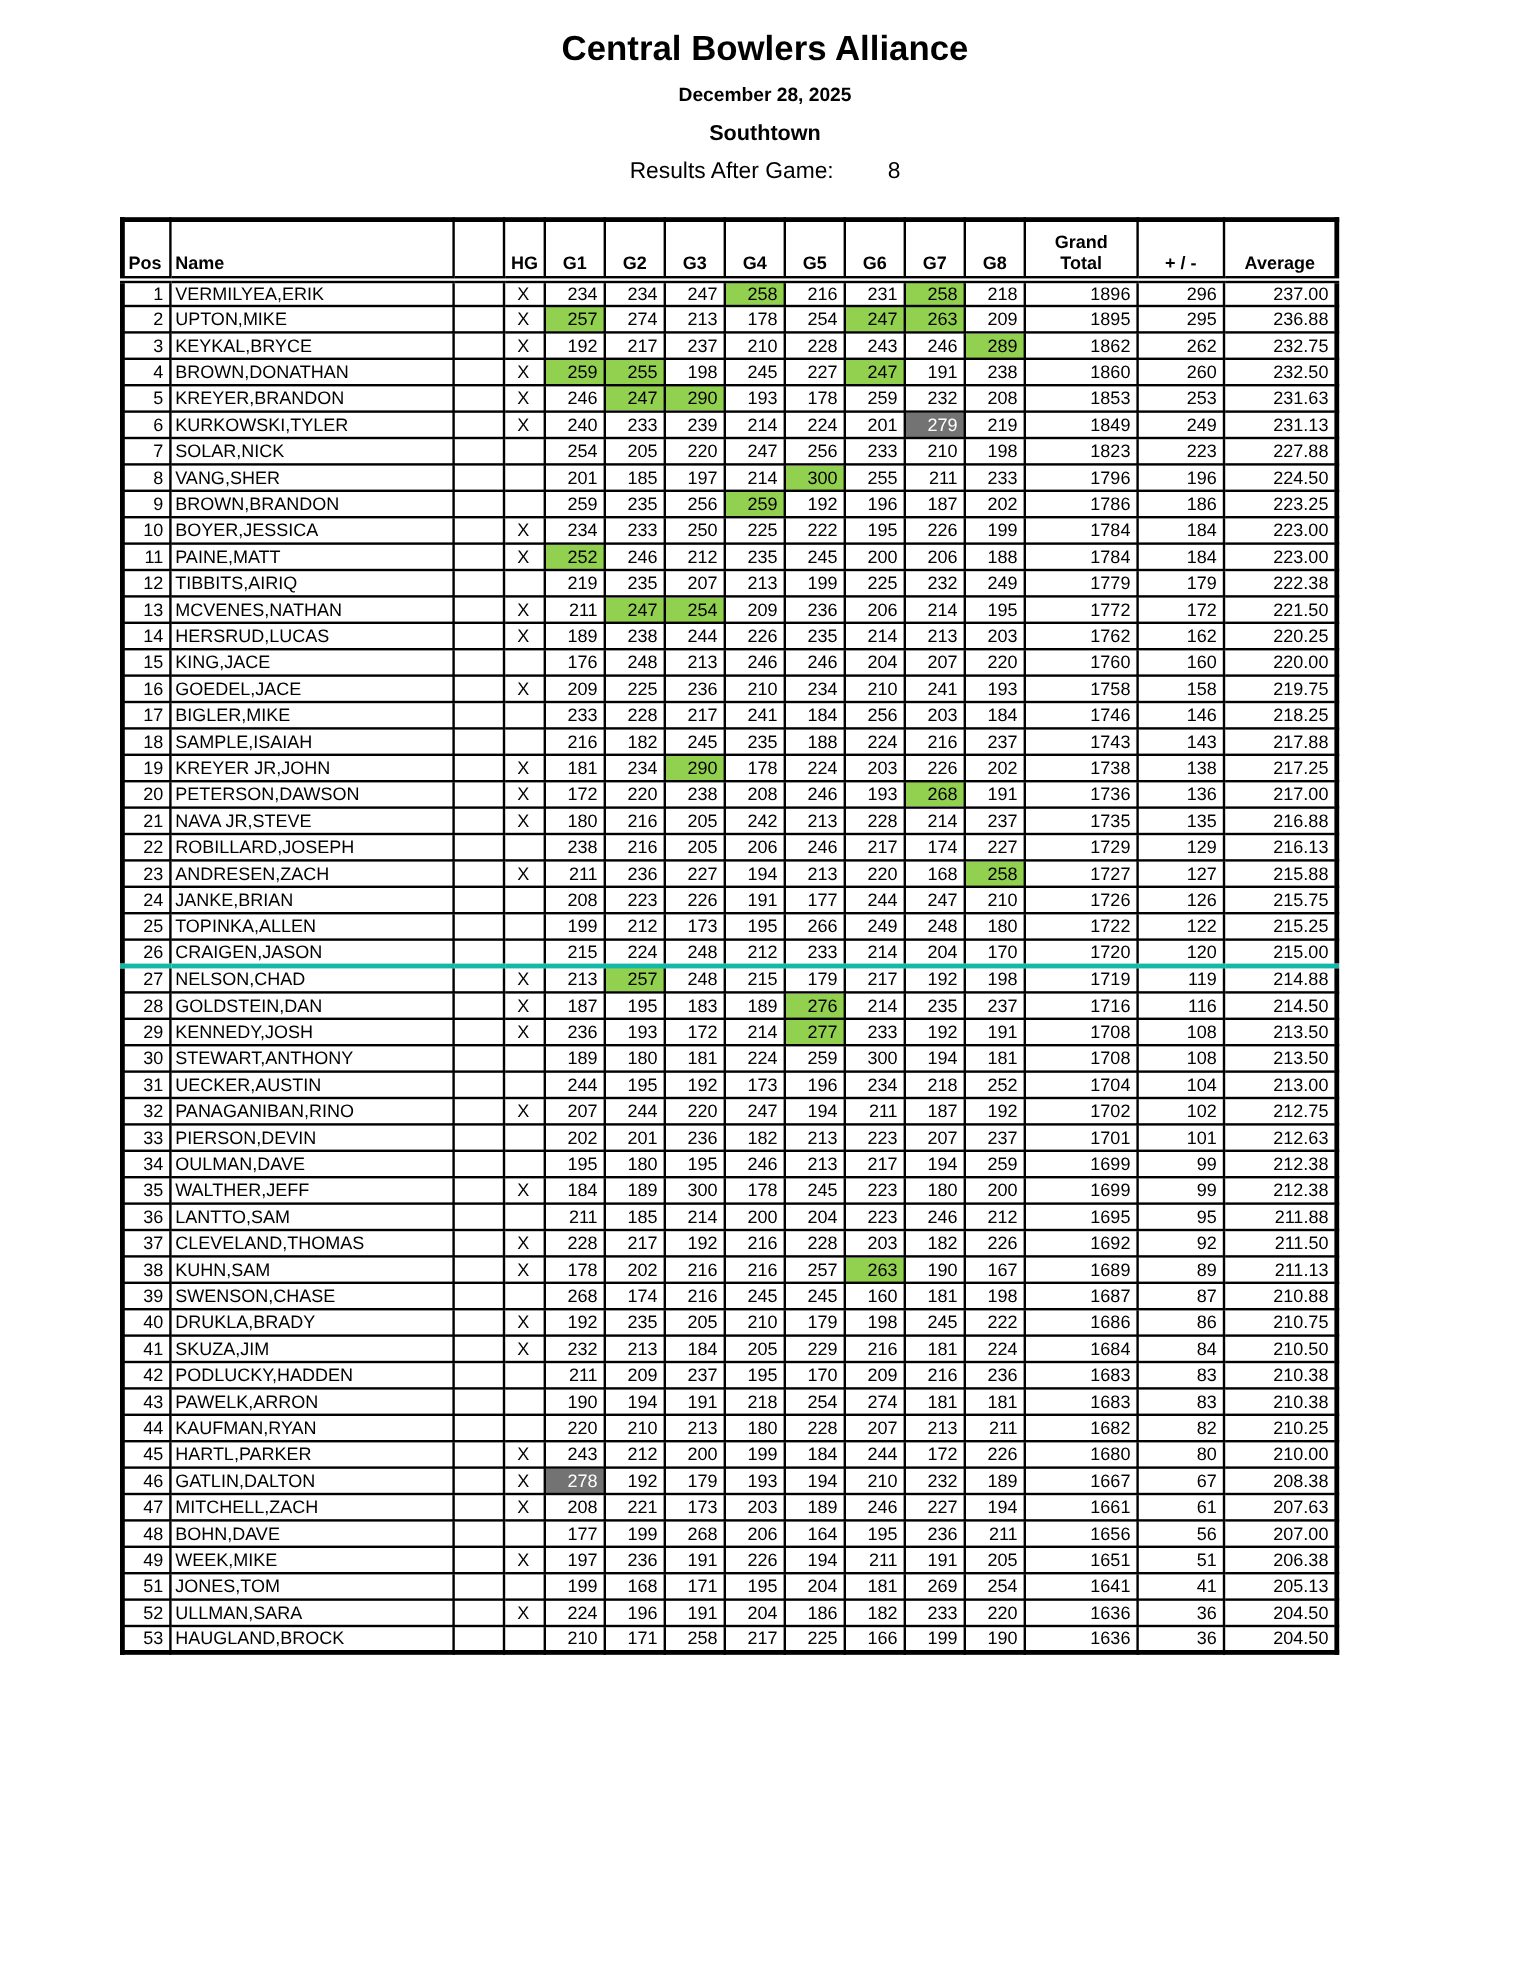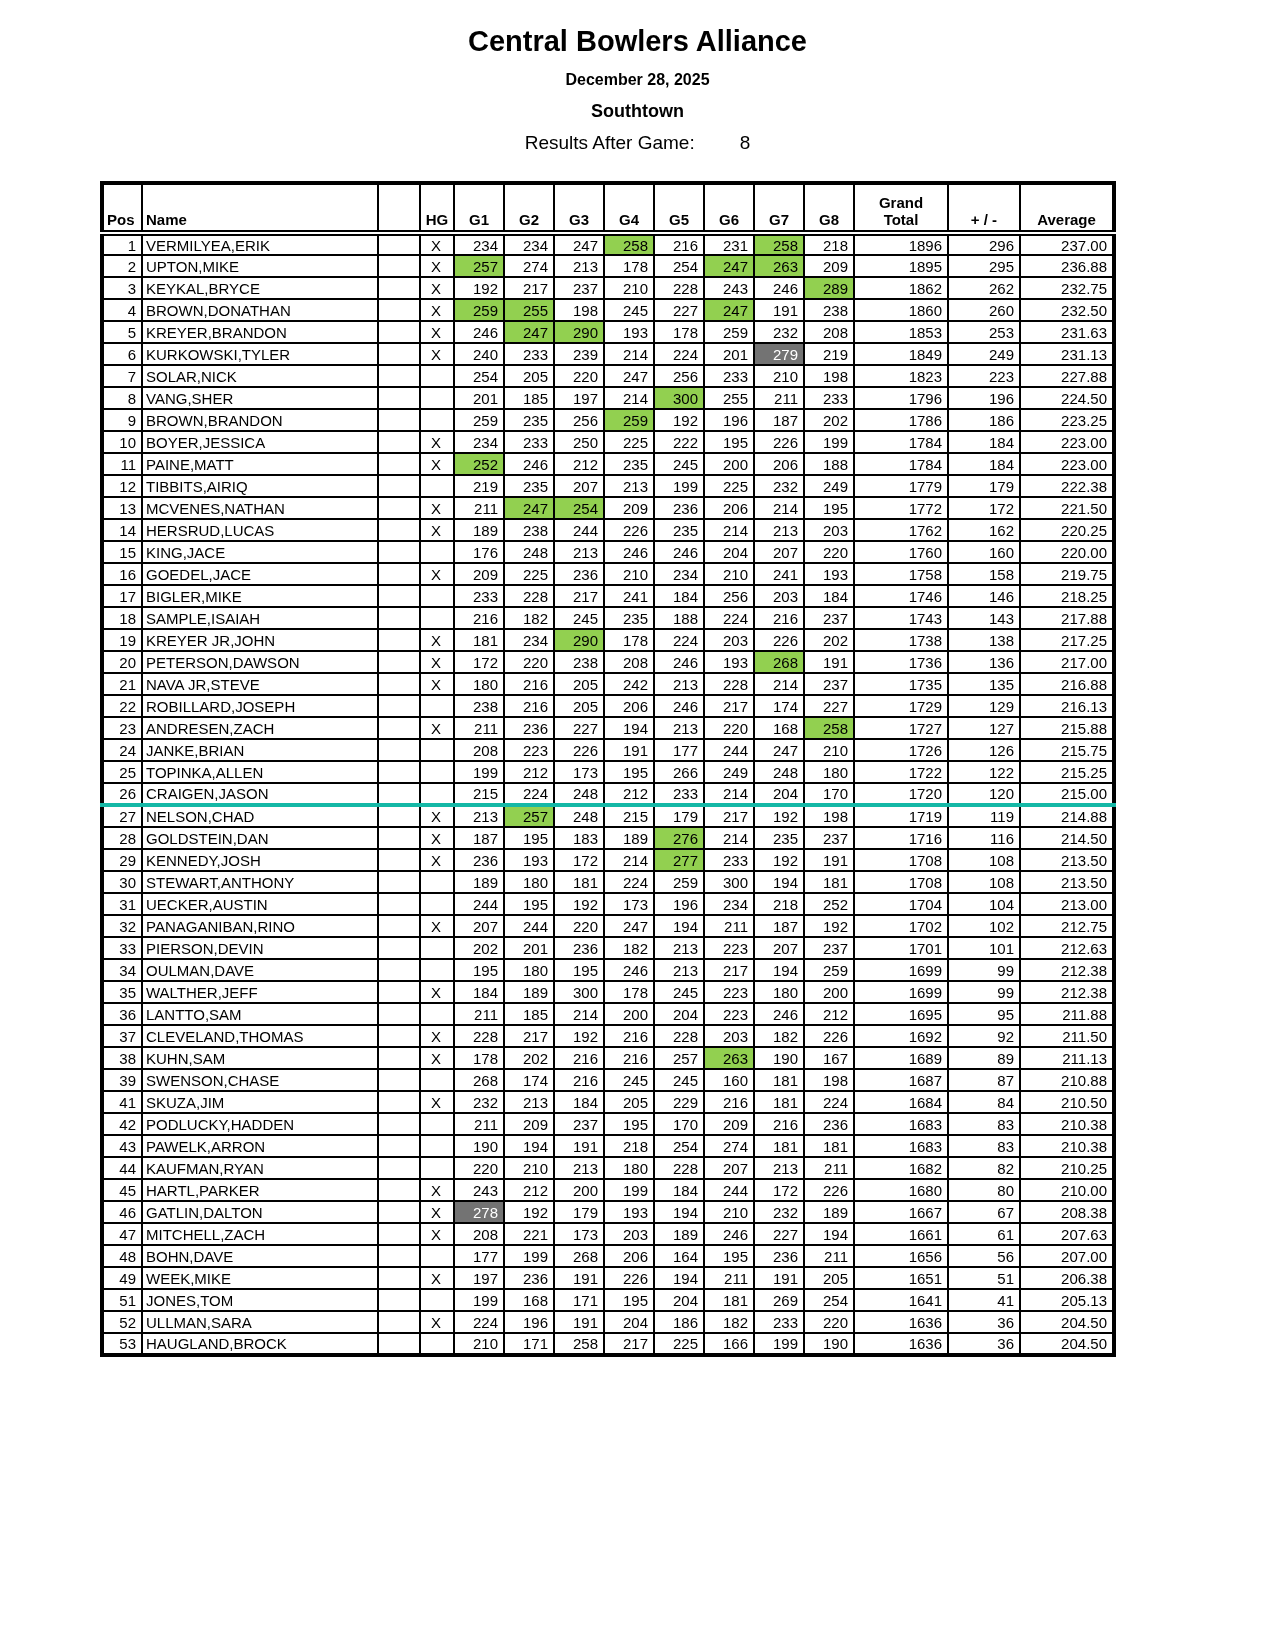--- a/index.html
+++ b/index.html
@@ -770,20 +770,37 @@
           <td class="c-num">245</td>
           <td class="c-num">245</td>
           <td class="c-num">160</td>
           <td class="c-num">181</td>
           <td class="c-num">198</td>
           <td class="c-num">1687</td>
           <td class="c-num">87</td>
           <td class="c-num">210.88</td>
         </tr>
         <tr>
+          <td class="c-pos">40</td>
+          <td class="c-name">DRUKLA,BRADY</td>
+          <td class="c-blank"></td>
+          <td class="c-hg">X</td>
+          <td class="c-num">192</td>
+          <td class="c-num">235</td>
+          <td class="c-num">205</td>
+          <td class="c-num">210</td>
+          <td class="c-num">179</td>
+          <td class="c-num">198</td>
+          <td class="c-num">245</td>
+          <td class="c-num">222</td>
+          <td class="c-num">1686</td>
+          <td class="c-num">86</td>
+          <td class="c-num">210.75</td>
+        </tr>
+        <tr>
           <td class="c-pos">41</td>
           <td class="c-name">SKUZA,JIM</td>
           <td class="c-blank"></td>
           <td class="c-hg">X</td>
           <td class="c-num">232</td>
           <td class="c-num">213</td>
           <td class="c-num">184</td>
           <td class="c-num">205</td>
           <td class="c-num">229</td>
           <td class="c-num">216</td>

